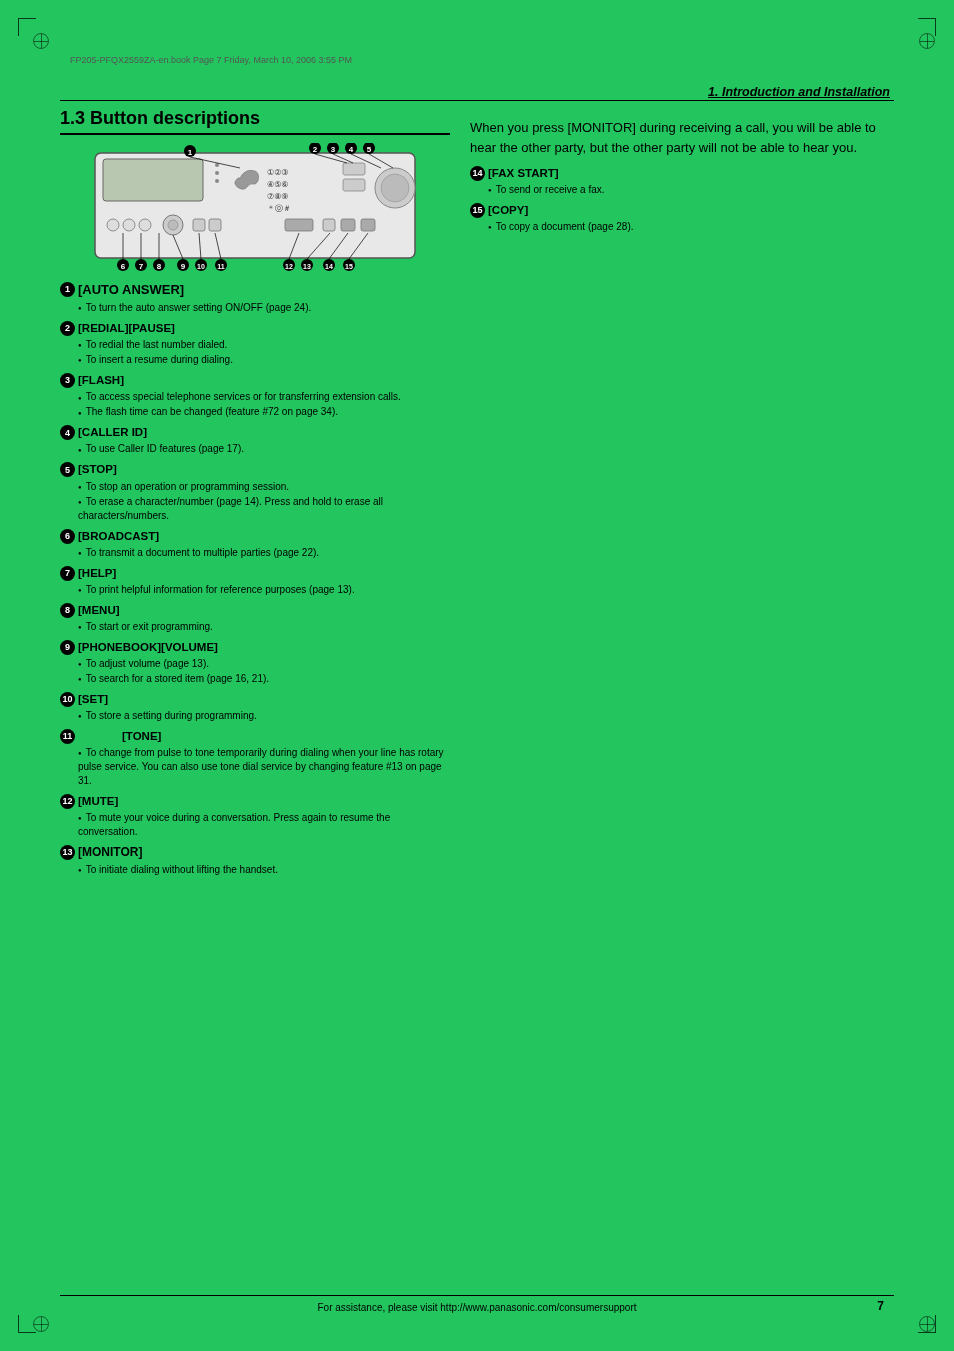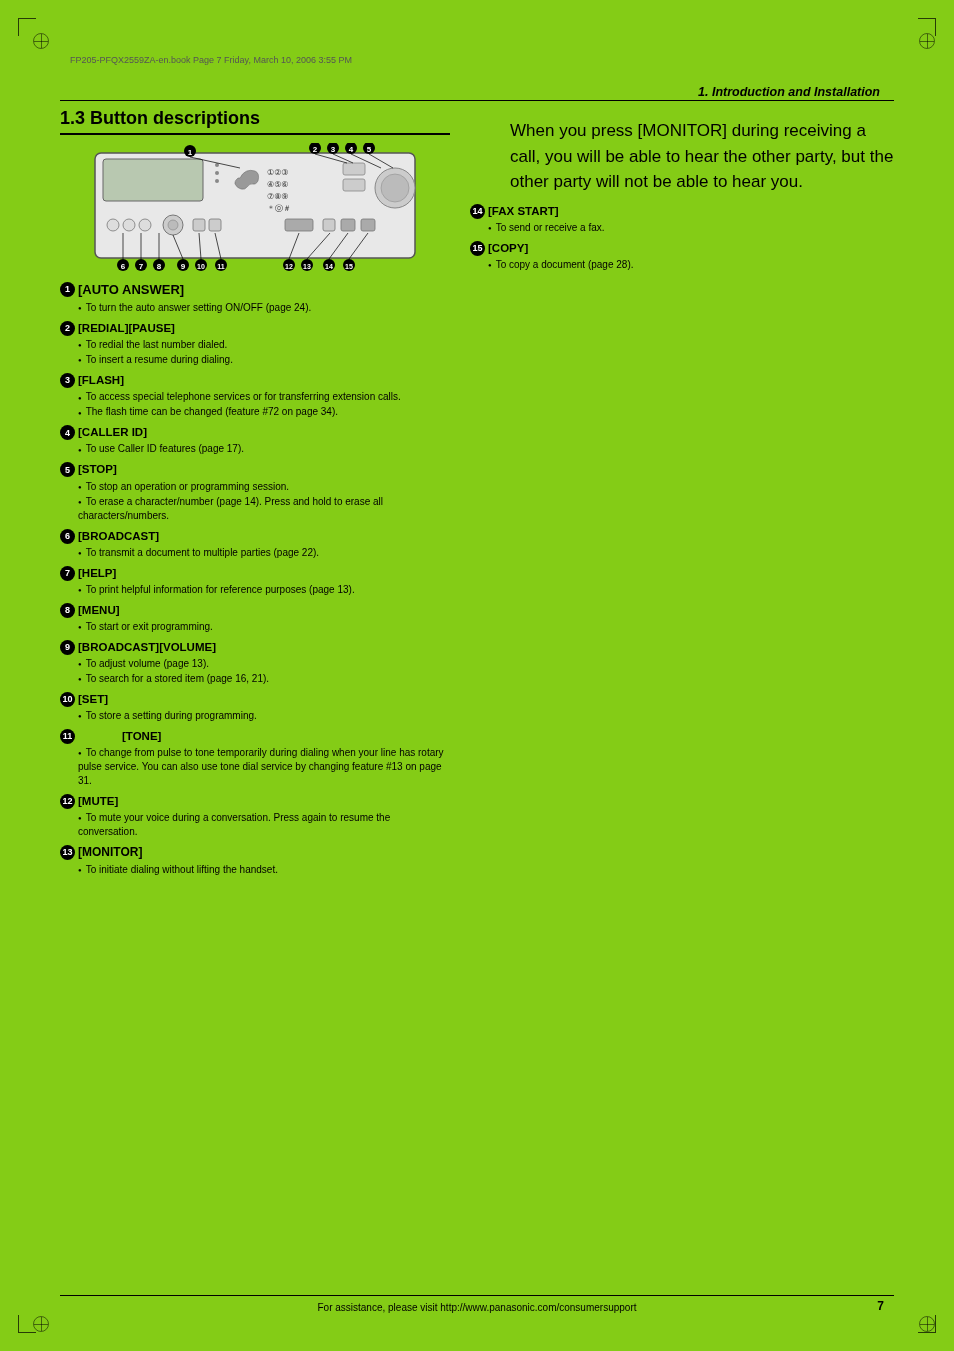--- a/index.html
+++ b/index.html
@@ -8,21 +8,21 @@
       min-height: 1351px;
       background: #fff;
       font-family: Arial, Helvetica, sans-serif;
       font-size: 12px;
       color: #000;
       position: relative;
     }
     .page-outer {
       width: 954px;
       min-height: 1351px;
-      background: #84cc16;
+      background: #22c55e;
       position: relative;
       padding: 0;
     }
     
     .crop-mark {
       position: absolute;
       width: 18px;
       height: 18px;
       border-color: #000;
       border-style: solid;
@@ -71,25 +71,26 @@
       left: 70px;
       font-size: 9px;
       color: #555;
       font-family: Arial, Helvetica, sans-serif;
     }
 
     
     .page-header {
       position: absolute;
       top: 85px;
-      right: 74px;
+      right: 64px;
       font-size: 12.5px;
       font-style: italic;
       font-weight: bold;
       color: #000;
+      text-decoration: underline;
     }
 
     
     .top-rule {
       position: absolute;
       top: 100px;
       left: 60px;
       right: 60px;
       height: 1px;
       background: #000;
@@ -157,24 +158,23 @@
     }
     .bullet-list li::before {
       content: '●';
       font-size: 6px;
       margin-right: 4px;
       vertical-align: middle;
     }
 
     
     .right-intro {
-      font-size: 17px;
+      font-size: 13px;
       line-height: 1.5;
       margin-bottom: 8px;
-      margin-left: 40px;
     }
 
     
     .bottom-rule {
       position: absolute;
       bottom: 55px;
       left: 60px;
       right: 60px;
       height: 1px;
       background: #000;
@@ -398,21 +398,21 @@
               <span style="display: inline-flex; align-items: center; justify-content: center; width: 15px; height: 15px; background: rgb(0, 0, 0); color: rgb(255, 255, 255); border-radius: 50%; font-size: 9px; font-weight: bold; margin-right: 3px; flex-shrink: 0; margin-top: 1px;">8</span>
               <span style="font-weight: bold; font-size: 11.5px;">[MENU]</span>
             </div>
             <ul class="bullet-list">
               <li>To start or exit programming.</li>
             </ul>
           </div>
           <div class="button-item">
             <div style="display: flex; align-items: flex-start; margin-bottom: 1px;">
               <span style="display: inline-flex; align-items: center; justify-content: center; width: 15px; height: 15px; background: rgb(0, 0, 0); color: rgb(255, 255, 255); border-radius: 50%; font-size: 9px; font-weight: bold; margin-right: 3px; flex-shrink: 0; margin-top: 1px;">9</span>
-              <span style="font-weight: bold; font-size: 11.5px;">[BROADCAST][VOLUME]</span>
+              <span style="font-weight: bold; font-size: 11.5px;">[PHONEBOOK][VOLUME]</span>
             </div>
             <ul class="bullet-list">
               <li>To adjust volume (page 13).</li>
               <li>To search for a stored item (page 16, 21).</li>
             </ul>
           </div>
           <div class="button-item">
             <div style="display: flex; align-items: flex-start; margin-bottom: 1px;">
               <span style="display: inline-flex; align-items: center; justify-content: center; width: 15px; height: 15px; background: rgb(0, 0, 0); color: rgb(255, 255, 255); border-radius: 50%; font-size: 9px; font-weight: bold; margin-right: 3px; flex-shrink: 0; margin-top: 1px;">10</span>
               <span style="font-weight: bold; font-size: 11.5px;">[SET]</span>

